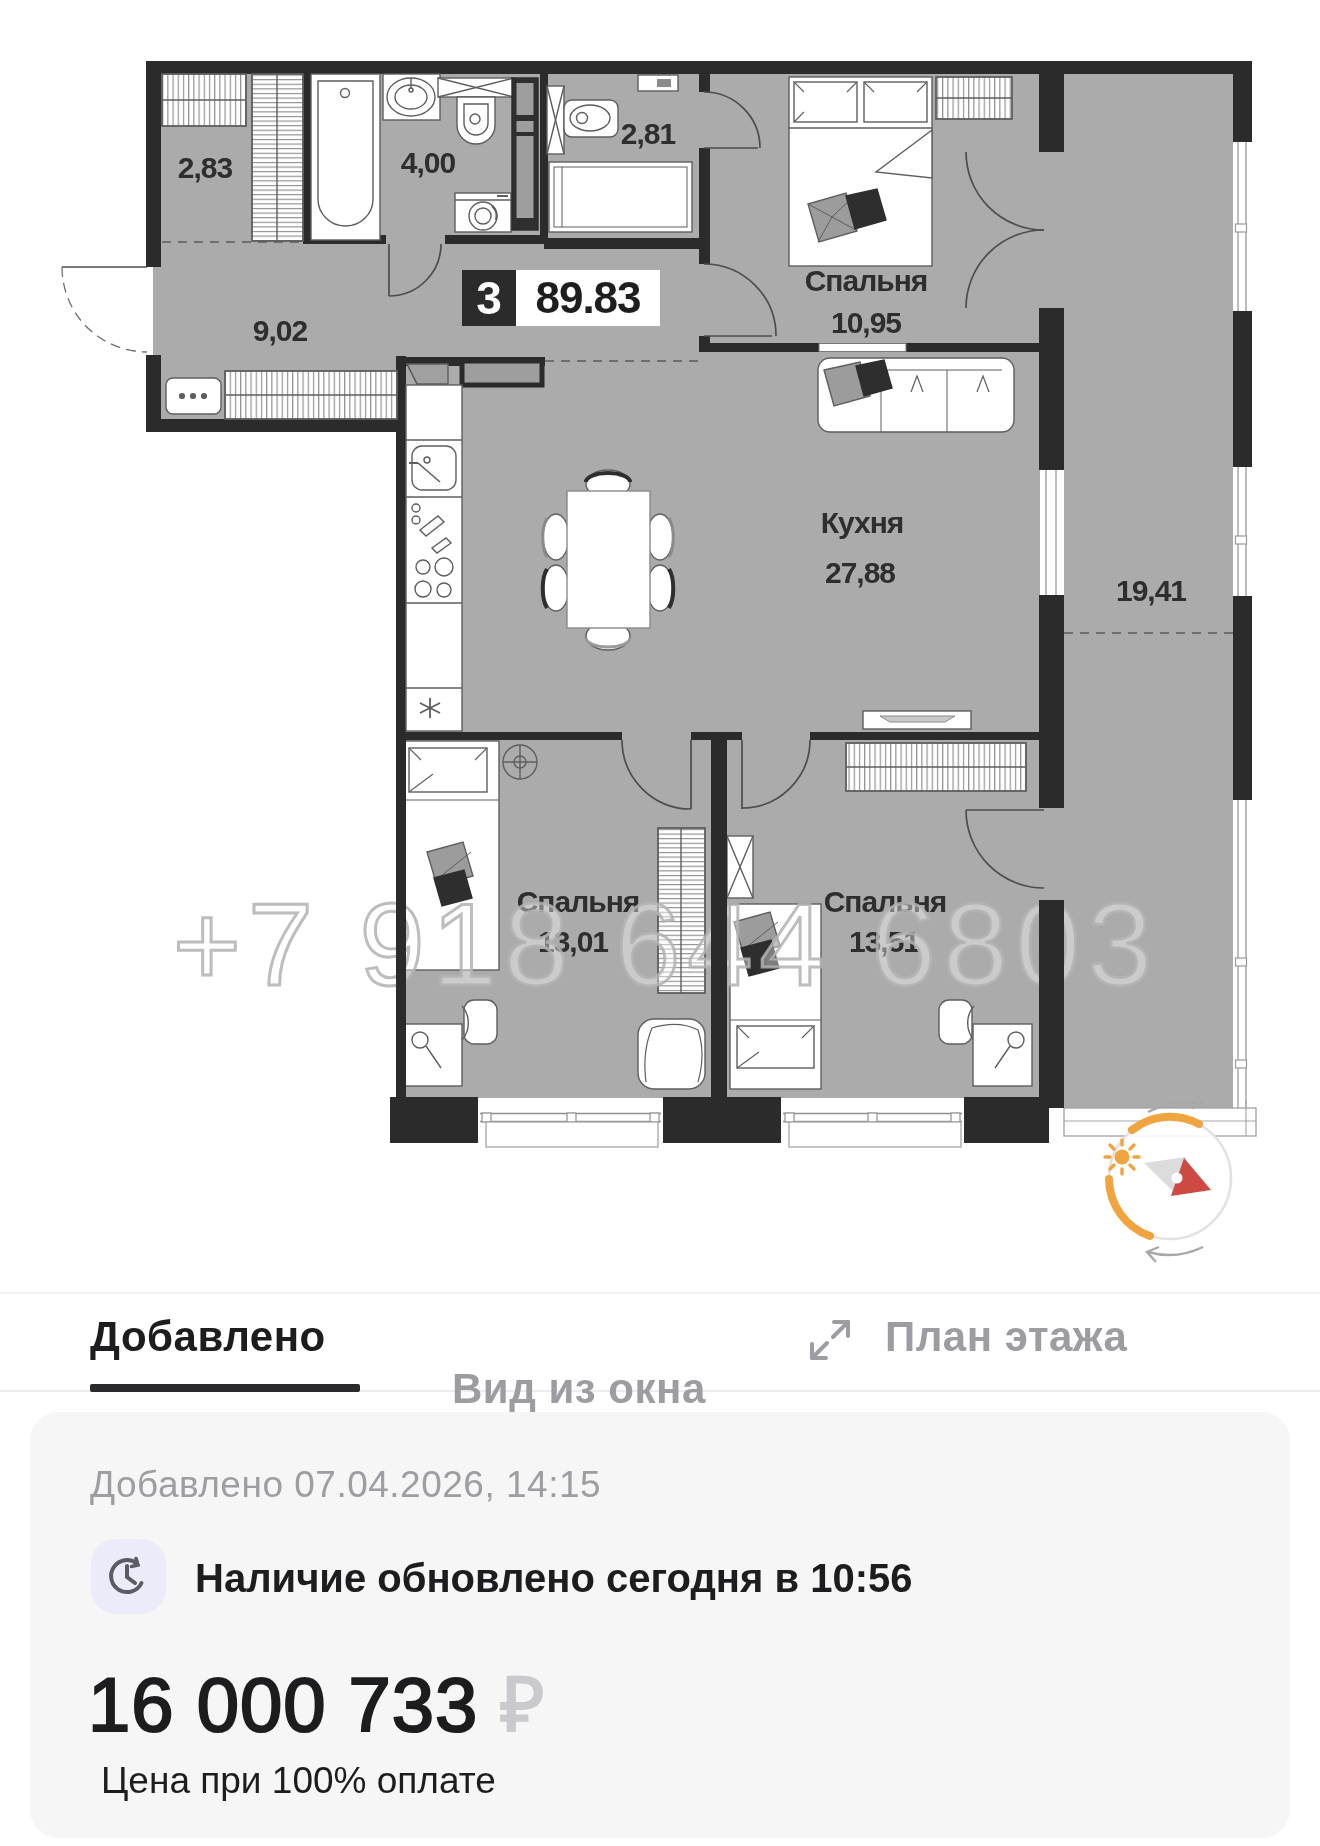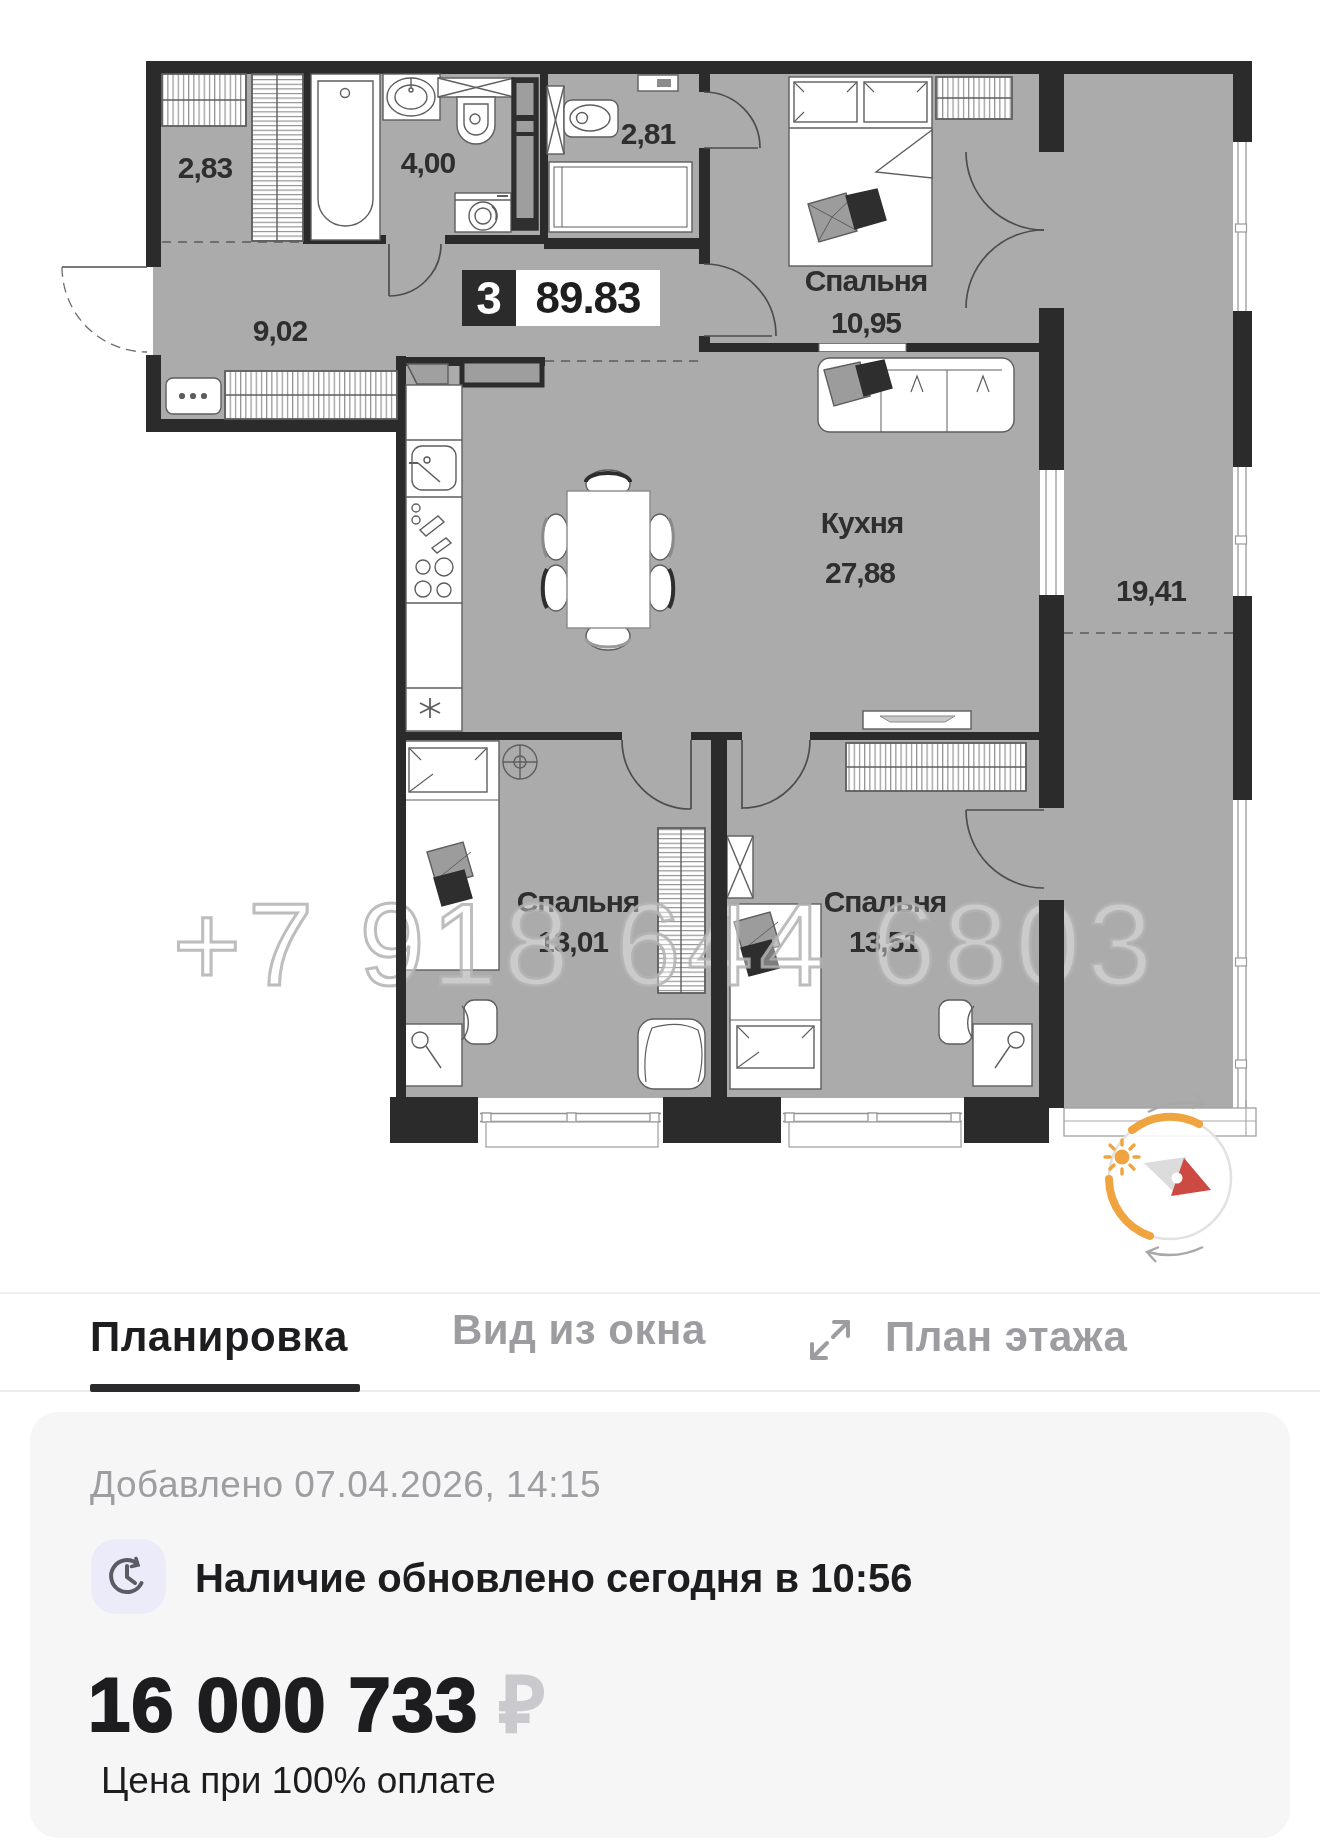--- a/index.html
+++ b/index.html
@@ -2,27 +2,27 @@
 <html><head>
 <meta charset="utf-8">
 <style>
   html,body{margin:0;padding:0;background:#fff;width:1320px;height:1846px;overflow:hidden;
     font-family:"Liberation Sans",sans-serif;}
   #plan{position:absolute;left:0;top:0;}
   .tabs{position:absolute;left:0;top:1292px;width:1320px;height:99px;background:#fff;}
   .tabs .sep{position:absolute;left:0;top:98px;width:1320px;height:2px;background:#ececec;}
   .tab1{position:absolute;left:90px;top:1313px;font-size:42px;font-weight:bold;color:#1d1d1f;letter-spacing:0.5px;}
   .tab1u{position:absolute;left:90px;top:1384px;width:270px;height:8px;background:#2a2a2c;border-radius:2px;}
-  .tab2{position:absolute;left:452px;top:1306px;font-size:42px;font-weight:bold;color:#9c9ca1;letter-spacing:0.5px;}
+  .tab2{position:absolute;left:452px;top:1365px;font-size:42px;font-weight:bold;color:#9c9ca1;letter-spacing:0.5px;}
   .tab3{position:absolute;left:885px;top:1313px;font-size:42px;font-weight:bold;color:#9c9ca1;letter-spacing:0.5px;}
   .card{position:absolute;left:30px;top:1412px;width:1260px;height:426px;background:#f6f6f7;border-radius:28px;}
   .added{position:absolute;left:90px;top:1464px;font-size:37px;color:#9d9da2;letter-spacing:0.5px;}
   .clockbg{position:absolute;left:91px;top:1539px;width:75px;height:75px;border-radius:25px;background:#ebebf9;}
   .avail{position:absolute;left:195px;top:1556px;font-size:40px;font-weight:bold;color:#1d1d1f;}
-  .price{position:absolute;left:88px;top:1650px;font-size:76px;font-weight:bold;color:#1d1d1f;letter-spacing:1px;-webkit-text-stroke:2.2px #1d1d1f;}
+  .price{position:absolute;left:88px;top:1650px;font-size:76px;font-weight:normal;color:#1d1d1f;letter-spacing:1px;-webkit-text-stroke:2.2px #1d1d1f;}
   .price .rub{color:#c9c9ce;-webkit-text-stroke:2.2px #c9c9ce;}
   .note{position:absolute;left:90px;top:1760px;font-size:37px;color:#1d1d1f;margin-left:11px;}
 </style>
 </head>
 <body>
 <svg id="plan" width="1320" height="1292" viewBox="0 0 1320 1292" xmlns="http://www.w3.org/2000/svg">
 <defs>
   <pattern id="hv" width="5.2" height="8" patternUnits="userSpaceOnUse">
     <rect width="5.2" height="8" fill="#fff"></rect>
         <line x1="1.5" y1="0" x2="1.5" y2="8" stroke="#8a8a8a" stroke-width="1.1"></line>
@@ -566,21 +566,21 @@
     <path d="M1156 1262 L1147 1252 L1159 1247"></path>
   </g>
 </g>
 </svg>
 
 <div class="tabs">
     <div class="sep"></div>
     <div style="position:absolute;left:0;top:0;width:1320px;height:2px;background:#f0f0f0"></div>
   </div>
 
-<div class="tab1">Планировка</div>
+<div class="tab1">Добавлено</div>
 <div class="tab1u"></div>
 
 <div class="tab2">Вид из окна</div>
 
 <svg style="position:absolute;left:806px;top:1316px" width="48" height="48" viewBox="0 0 48 48">
   <g stroke="#9c9ca1" stroke-width="4" fill="none" stroke-linecap="round" stroke-linejoin="round">
     <path d="M28 6 L42 6 L42 20"></path>
       <path d="M42 6 L27 21"></path>
     <path d="M20 42 L6 42 L6 28"></path>
       <path d="M6 42 L21 27"></path>

